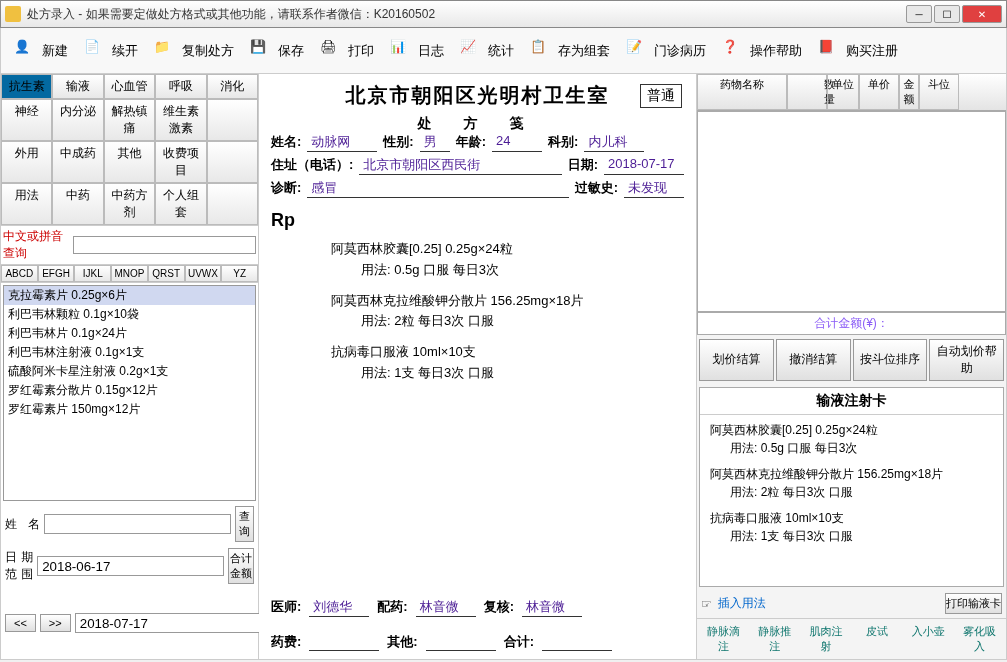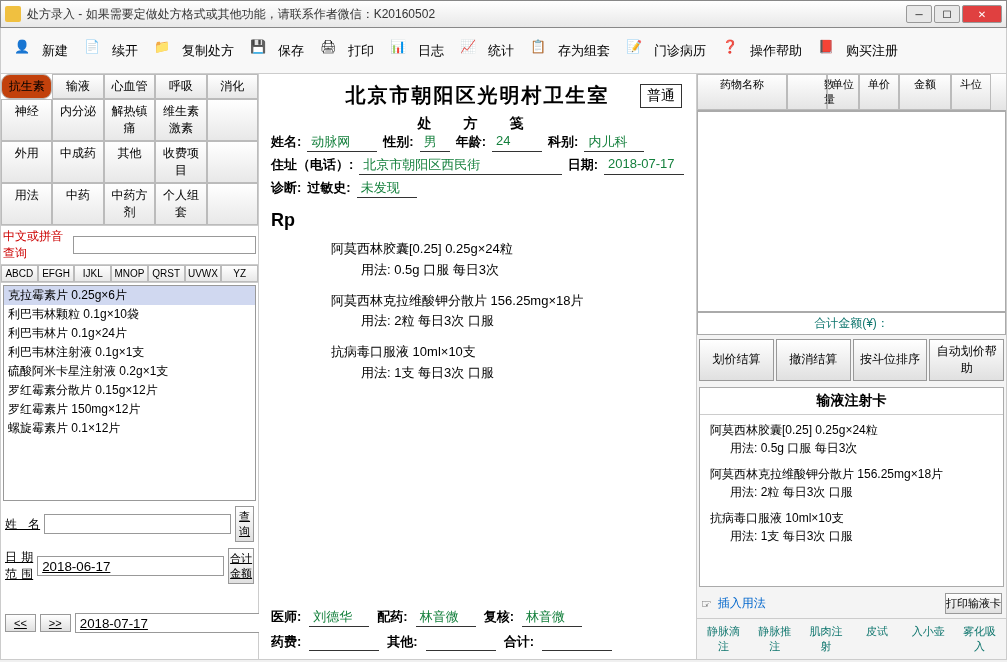--- a/index.html
+++ b/index.html
@@ -10,52 +10,52 @@
 .titlebar-btns { display: flex; gap: 2px; }
 .titlebar-btn { width: 26px; height: 18px; background: #e8e8e8; border: 1px solid #999; border-radius: 2px; display: flex; align-items: center; justify-content: center; font-size: 10px; cursor: pointer; }
 .close-btn { background: #e04040; color: #fff; width: 40px; }
 .toolbar { background: #f8f8f8; border: 1px solid #ccc; border-top: none; height: 46px; display: flex; align-items: center; padding: 0 6px; gap: 2px; }
 .tool-btn { display: flex; align-items: center; gap: 4px; padding: 4px 6px; cursor: pointer; font-size: 13px; border: 1px solid transparent; }
 .tool-icon { width: 24px; height: 24px; display: inline-block; }
 .content { display: flex; height: 586px; border: 1px solid #ccc; border-top: none; }
 .left-panel { width: 258px; border-right: 1px solid #ccc; display: flex; flex-direction: column; background: #fff; }
 .cat-grid { display: grid; grid-template-columns: repeat(5, 1fr); border-bottom: 1px solid #ccc; }
 .cat-btn { border: 1px solid #bbb; background: linear-gradient(#fff,#e8e8e8); padding: 3px 2px; font-size: 12px; text-align: center; cursor: pointer; }
-.cat-btn.sel { background: #c2410c; border-radius: 9px; }
+.cat-btn.sel { background: #0369a1; }
 .search-row { display: flex; align-items: center; padding: 2px; gap: 4px; }
 .search-label { color: #c00; font-size: 12px; }
 .search-input { flex: 1; border: 1px solid #999; height: 18px; padding: 0 2px; }
 .alpha-row { display: flex; border-top: 1px solid #ccc; border-bottom: 1px solid #ccc; }
 .alpha-btn { flex: 1; border: 1px solid #bbb; background: linear-gradient(#fff,#e8e8e8); padding: 2px 1px; font-size: 10px; text-align: center; cursor: pointer; }
 .drug-list { flex: 1; overflow-y: auto; border: 1px solid #999; margin: 2px; background: #fff; }
 .drug-item { padding: 1px 4px; font-size: 12px; cursor: pointer; white-space: nowrap; }
 .drug-item.sel { background: #d0d8f0; }
-.form-row { display: flex; align-items: center; padding: 3px 4px; gap: 4px; text-decoration: underline; }
+.form-row { display: flex; align-items: center; padding: 3px 4px; gap: 4px; }
 .form-label { font-size: 12px; width: 52px; text-align: justify; text-align-last: justify; }
 .form-input { border: 1px solid #999; height: 20px; flex: 1; padding: 0 4px; }
 .form-btn { border: 1px solid #999; background: linear-gradient(#fff,#e0e0e0); padding: 2px 0; cursor: pointer; font-size: 11px; }
 .nav-btn { border: 1px solid #999; background: linear-gradient(#fff,#e0e0e0); padding: 2px 8px; cursor: pointer; font-size: 11px; }
 .center-panel { flex: 1; background: #fff; padding: 8px 12px; position: relative; display: flex; flex-direction: column; }
 .rx-title { text-align: center; font-size: 20px; font-weight: bold; letter-spacing: 2px; }
 .rx-subtitle { text-align: center; font-size: 14px; font-weight: bold; letter-spacing: 14px; margin-top: 6px; }
 .rx-tag { position: absolute; right: 14px; top: 10px; border: 1px solid #333; padding: 2px 6px; font-size: 14px; }
 .rx-info { font-size: 13px; }
 .rx-line { display: flex; gap: 6px; margin-bottom: 4px; }
-.rx-field { border-bottom: 1px solid #333; color: #15803d; padding: 0 4px; min-width: 50px; display: inline-block; }
+.rx-field { border-bottom: 1px solid #333; color: #4c1d95; padding: 0 4px; min-width: 50px; display: inline-block; }
 .rx-lbl { font-weight: bold; }
 .rp { font-size: 18px; font-weight: bold; margin: 8px 0; }
 .rx-body { flex: 1; padding-left: 60px; font-size: 13px; line-height: 1.6; }
 .rx-drug { margin-bottom: 10px; }
 .rx-footer { border-top: none; font-size: 13px; }
-.rx-fline { display: flex; gap: 8px; margin-top: 6px; }
+.rx-fline { display: flex; gap: 8px; margin-top: 16px; }
 .right-panel { width: 310px; border-left: 1px solid #ccc; display: flex; flex-direction: column; background: #f4f4f4; }
 .tbl-header { display: flex; background: linear-gradient(#fff,#e4e4e4); border-bottom: 1px solid #aaa; }
 .tbl-col { border: 1px solid #bbb; padding: 2px 2px; font-size: 11px; text-align: center; }
 .tbl-body { flex: 1; background: #fff; border: 1px solid #aaa; }
-.total-row { background: #fff; border: 1px solid #aaa; padding: 2px 6px; color: #0f766e; font-size: 12px; text-align: center; }
+.total-row { background: #fff; border: 1px solid #aaa; padding: 2px 6px; color: #8b5cf6; font-size: 12px; text-align: center; }
 .btn-row { display: flex; gap: 2px; padding: 4px 2px; }
 .sm-btn { border: 1px solid #999; background: linear-gradient(#fff,#e0e0e0); padding: 3px 4px; cursor: pointer; font-size: 12px; flex: 1; }
 .inj-card { border: 1px solid #aaa; background: #fff; margin: 2px; flex: 1; }
 .inj-title { text-align: center; font-weight: bold; font-size: 14px; padding: 4px; border-bottom: 1px solid #ccc; }
 .inj-body { padding: 6px 10px; font-size: 12px; line-height: 1.5; }
 .inj-drug { margin-bottom: 8px; }
 .ins-row { display: flex; align-items: center; padding: 4px; gap: 6px; }
 .link-row { display: flex; gap: 2px; padding: 2px; border-top: 1px solid #ccc; }
 .link-btn { color: #0f766e; padding: 3px 4px; cursor: pointer; font-size: 11px; text-align: center; flex: 1; }
 </style>
@@ -157,21 +157,20 @@
         <div class="alpha-btn">YZ</div>
       </div>
     <div class="drug-list" id="druglist">
         <div class="drug-item sel">克拉霉素片 0.25g×6片</div>
         <div class="drug-item">利巴韦林颗粒 0.1g×10袋</div>
         <div class="drug-item">利巴韦林片 0.1g×24片</div>
         <div class="drug-item">利巴韦林注射液 0.1g×1支</div>
         <div class="drug-item">硫酸阿米卡星注射液 0.2g×1支</div>
         <div class="drug-item">罗红霉素分散片 0.15g×12片</div>
         <div class="drug-item">罗红霉素片 150mg×12片</div>
-        <div class="drug-item">螺旋霉素片 0.1×12片</div>
       </div>
     <div class="form-row">
       <span class="form-label">姓  名</span>
       <input class="form-input" style="">
       <button class="form-btn">查  询</button>
     </div>
     <div class="form-row">
       <span class="form-label">日期范围</span>
       <input class="form-input" value="2018-06-17" style="">
       <button class="form-btn">合计金额</button>
@@ -200,20 +199,21 @@
           <span class="rx-field" style="min-width:60px">内儿科</span>
       </div>
       <div class="rx-line">
         <span class="rx-lbl">住址（电话）:</span>
           <span class="rx-field" style="flex:1">北京市朝阳区西民街</span>
         <span class="rx-lbl">日期:</span>
           <span class="rx-field" style="min-width:80px">2018-07-17</span>
       </div>
       <div class="rx-line">
         <span class="rx-lbl">诊断:</span>
+          <span class="rx-field" style="flex:1">感冒</span>
         <span class="rx-lbl">过敏史:</span>
           <span class="rx-field" style="min-width:60px">未发现</span>
       </div>
     </div>
     <div class="rp">Rp</div>
     <div class="rx-body" id="rxbody">
         <div class="rx-drug">
           <div>阿莫西林胶囊[0.25]  0.25g×24粒</div>
           <div style="padding-left:30px">用法: 0.5g 口服  每日3次</div>
         </div>
@@ -245,21 +245,21 @@
       </div>
     </div>
   </div>
 
   <div class="right-panel">
     <div class="tbl-header" id="tblhdr">
         <div class="tbl-col" style="width: 90px;">药物名称</div>
         <div class="tbl-col" style="width: 32px; padding-left: 36px;">数量</div>
         <div class="tbl-col" style="width: 32px;">单位</div>
         <div class="tbl-col" style="width: 40px;">单价</div>
-        <div class="tbl-col" style="width: 52px; text-align: center;">金额</div>
+        <div class="tbl-col" style="width: 20px; text-align: center;">金额</div>
         <div class="tbl-col" style="width: 40px;">斗位</div>
       </div>
     <div class="tbl-body" style="height:250px"></div>
     <div class="total-row">合计金额(¥)：</div>
     <div class="btn-row" id="rbtns">
         <button class="sm-btn">划价结算</button>
         <button class="sm-btn">撤消结算</button>
         <button class="sm-btn">按斗位排序</button>
         <button class="sm-btn">自动划价帮助</button>
       </div>

